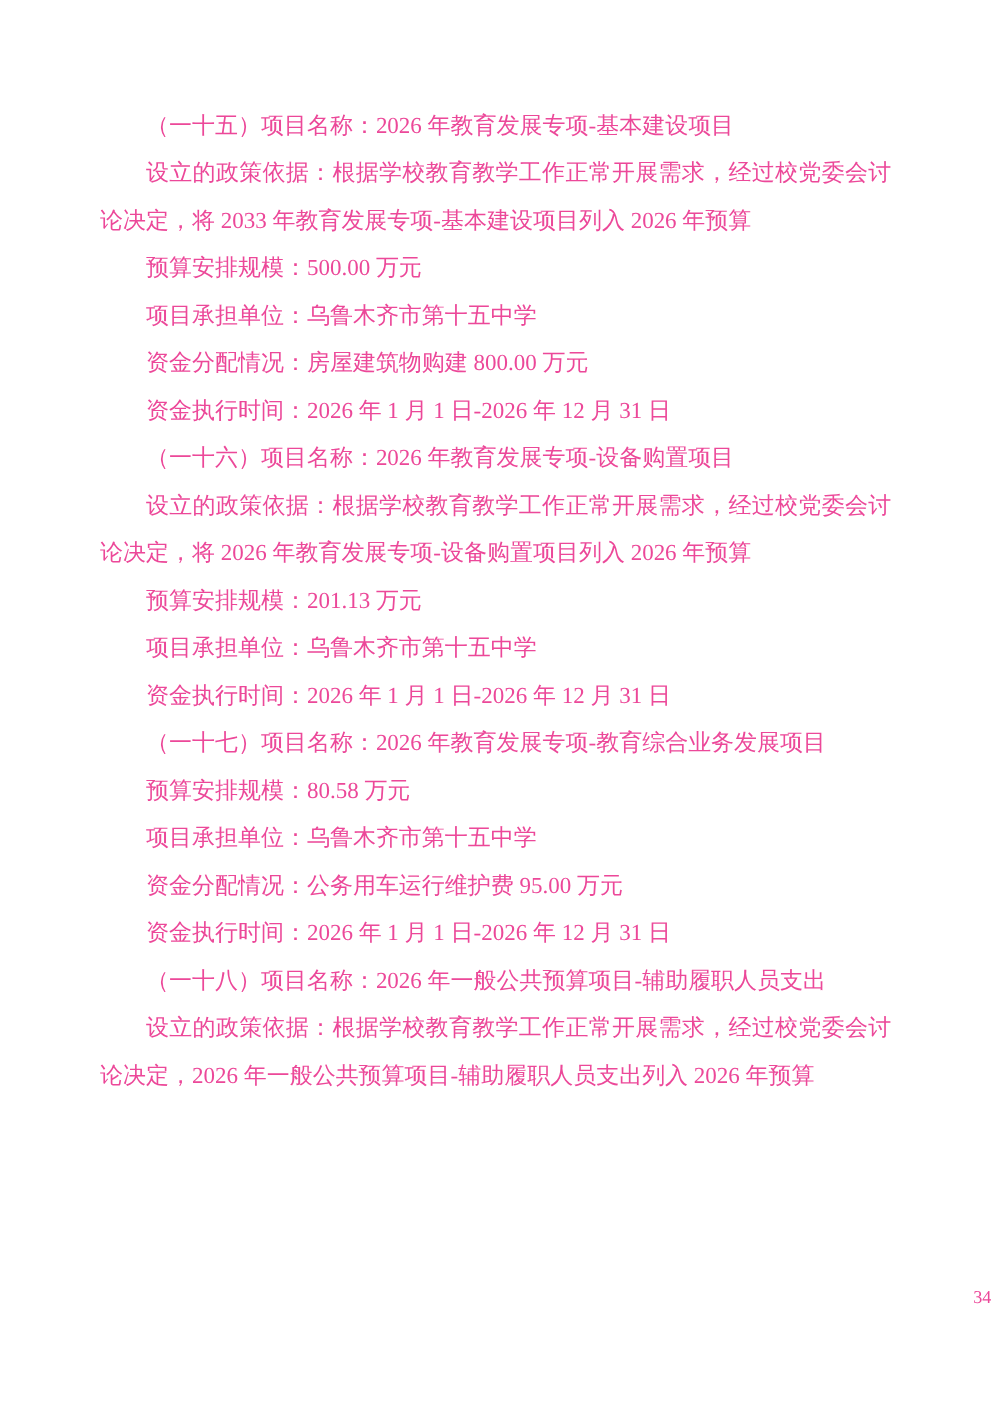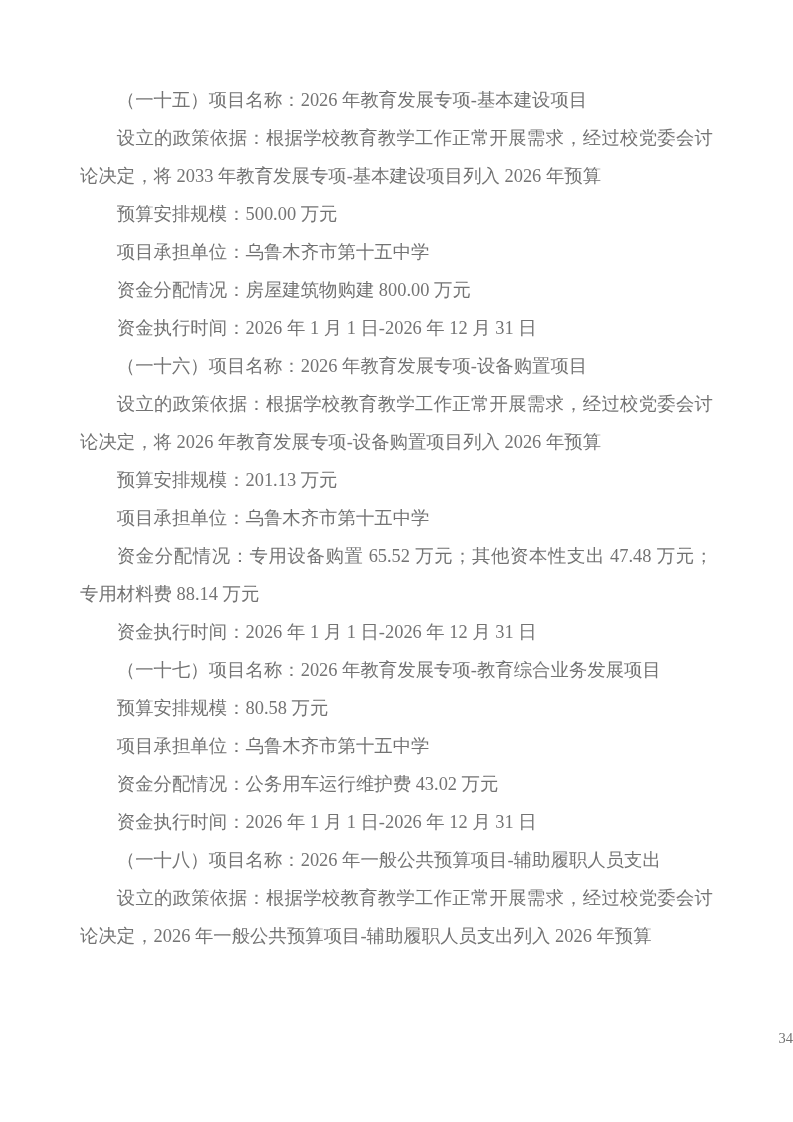--- a/index.html
+++ b/index.html
@@ -7,21 +7,21 @@
     padding: 0;
     background: #ffffff;
   }
   .page {
     position: relative;
     width: 793px;
     height: 1122px;
     background: #ffffff;
     overflow: hidden;
     font-family: "Liberation Serif", "DejaVu Serif", serif;
-    color: #737373;
+    color: #ec4899;
   }
   .content {
     position: absolute;
     left: 80px;
     top: 81px;
     width: 633px;
     font-size: 18.4px;
     line-height: 38px;
     text-align: justify;
   }
@@ -49,24 +49,23 @@
     <p>（一十五）项目名称：2026 年教育发展专项-基本建设项目</p>
     <p>设立的政策依据：根据学校教育教学工作正常开展需求，经过校党委会讨论决定，将 2033 年教育发展专项-基本建设项目列入 2026 年预算</p>
     <p>预算安排规模：500.00 万元</p>
     <p>项目承担单位：乌鲁木齐市第十五中学</p>
     <p>资金分配情况：房屋建筑物购建 800.00 万元</p>
     <p>资金执行时间：2026 年 1 月 1 日-2026 年 12 月 31 日</p>
     <p>（一十六）项目名称：2026 年教育发展专项-设备购置项目</p>
     <p>设立的政策依据：根据学校教育教学工作正常开展需求，经过校党委会讨论决定，将 2026 年教育发展专项-设备购置项目列入 2026 年预算</p>
     <p>预算安排规模：201.13 万元</p>
     <p>项目承担单位：乌鲁木齐市第十五中学</p>
-    <p>资金分配情况：专用设备购置 65.52 万元；其他资本性支出 47.48 万元；专用材料费 88.14 万元</p>
     <p>资金执行时间：2026 年 1 月 1 日-2026 年 12 月 31 日</p>
     <p>（一十七）项目名称：2026 年教育发展专项-教育综合业务发展项目</p>
     <p>预算安排规模：80.58 万元</p>
     <p>项目承担单位：乌鲁木齐市第十五中学</p>
-    <p>资金分配情况：公务用车运行维护费 43.02 万元</p>
+    <p>资金分配情况：公务用车运行维护费 95.00 万元</p>
     <p>资金执行时间：2026 年 1 月 1 日-2026 年 12 月 31 日</p>
     <p>（一十八）项目名称：2026 年一般公共预算项目-辅助履职人员支出</p>
     <p>设立的政策依据：根据学校教育教学工作正常开展需求，经过校党委会讨论决定，2026 年一般公共预算项目-辅助履职人员支出列入 2026 年预算</p>
   </div>
   <div class="footer">34</div>
 </div>
 
 </body></html>

